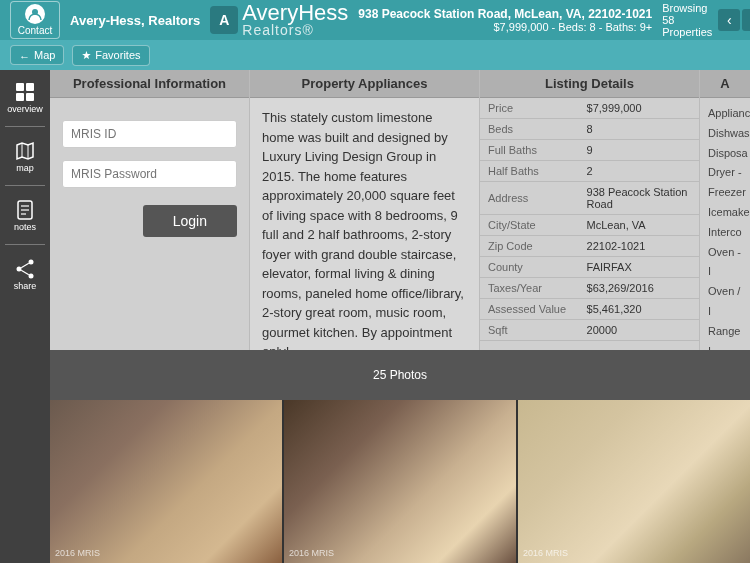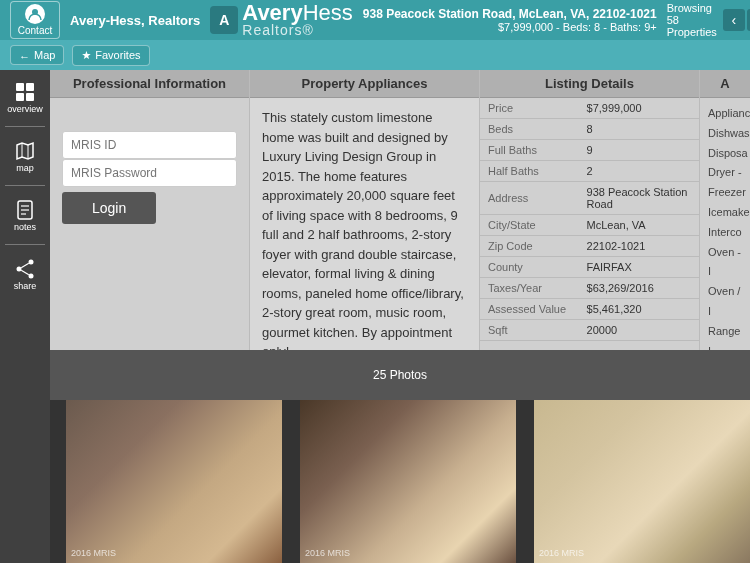--- a/index.html
+++ b/index.html
@@ -65,21 +65,21 @@
       color: white;
       font-weight: bold;
       font-size: 14px;
     }
     .logo-text {
       font-size: 22px;
       color: white;
       font-weight: bold;
       line-height: 1;
     }
-    .logo-text span { font-weight: 700; }
+    .logo-text span { font-weight: 400; }
     .logo-sub {
       font-size: 14px;
       color: rgba(255,255,255,0.8);
       text-align: left;
       display: block;
       margin-top: -2px;
       letter-spacing: 1px;
     }
     .header-property {
       flex: 0 0 auto;
@@ -201,25 +201,25 @@
     .panel-title {
       background: #b0b0b0;
       text-align: center;
       padding: 6px 0;
       font-size: 13px;
       font-weight: bold;
       color: #333;
       border-bottom: 1px solid #999;
     }
     .panel-pro-body {
-      padding: 33px 12px;
+      padding: 22px 12px;
       display: flex;
       flex-direction: column;
-      gap: 0;
-      align-items: flex-start;
+      gap: 12px;
+      align-items: flex-end;
     }
     .mris-input {
       width: 100%;
       padding: 6px 8px;
       border: 1px solid #ccc;
       border-radius: 3px;
       background: white;
       font-size: 12px;
       color: #999;
     }
@@ -305,21 +305,20 @@
       gap: 2px;
       background: #333;
     }
     .photo-placeholder {
       flex: 1;
       background: #8a7a6a;
       position: relative;
       display: flex;
       align-items: flex-end;
       overflow: hidden;
-      margin-left: 16px;
     }
     .photo-watermark {
       position: absolute;
       bottom: 5px;
       left: 5px;
       color: rgba(255,255,255,0.7);
       font-size: 9px;
     }
 
     

